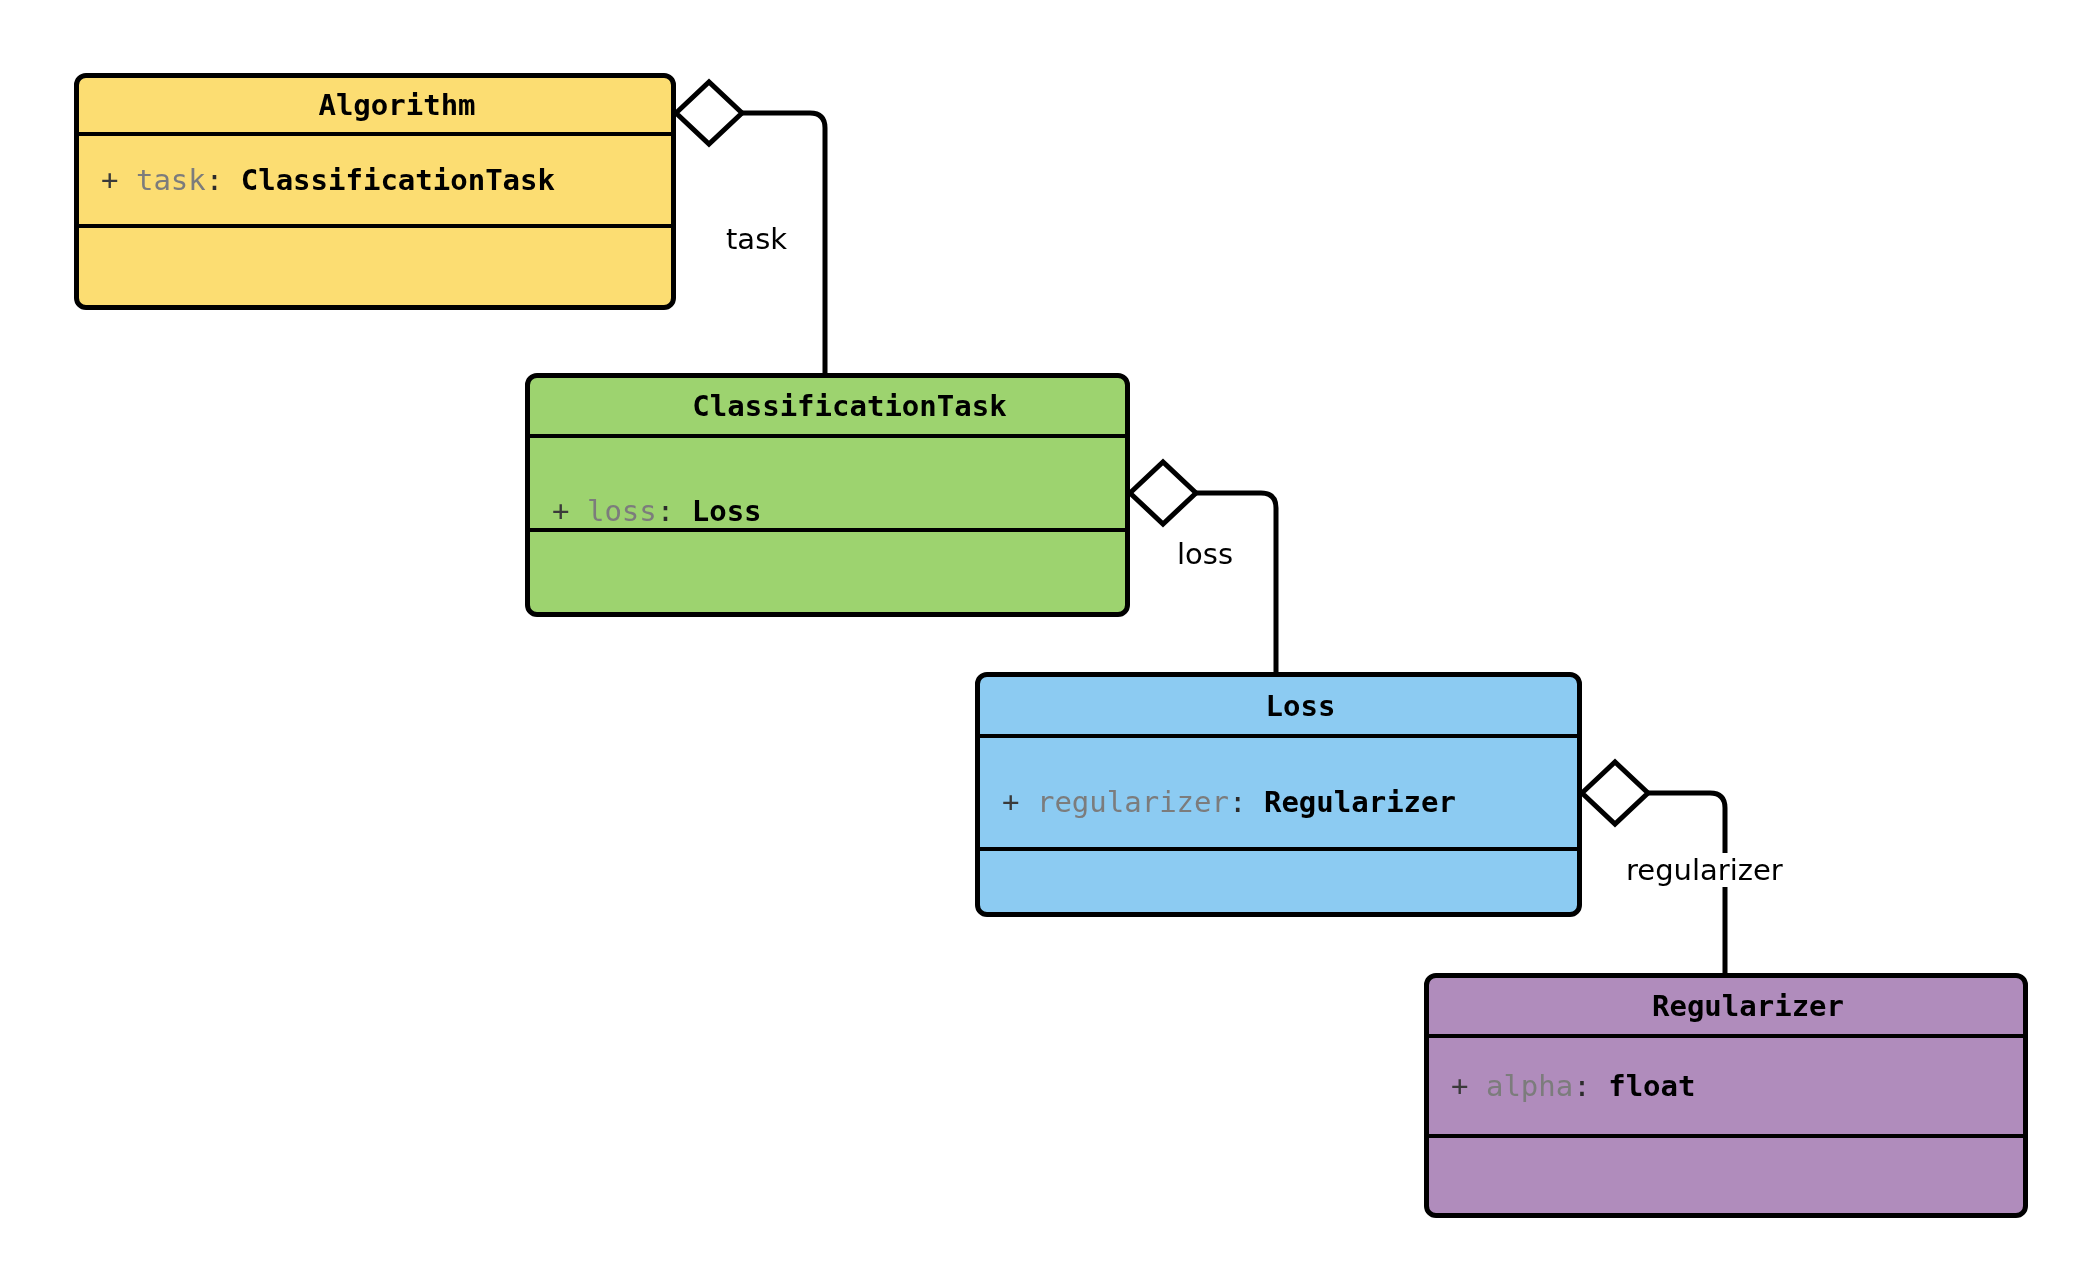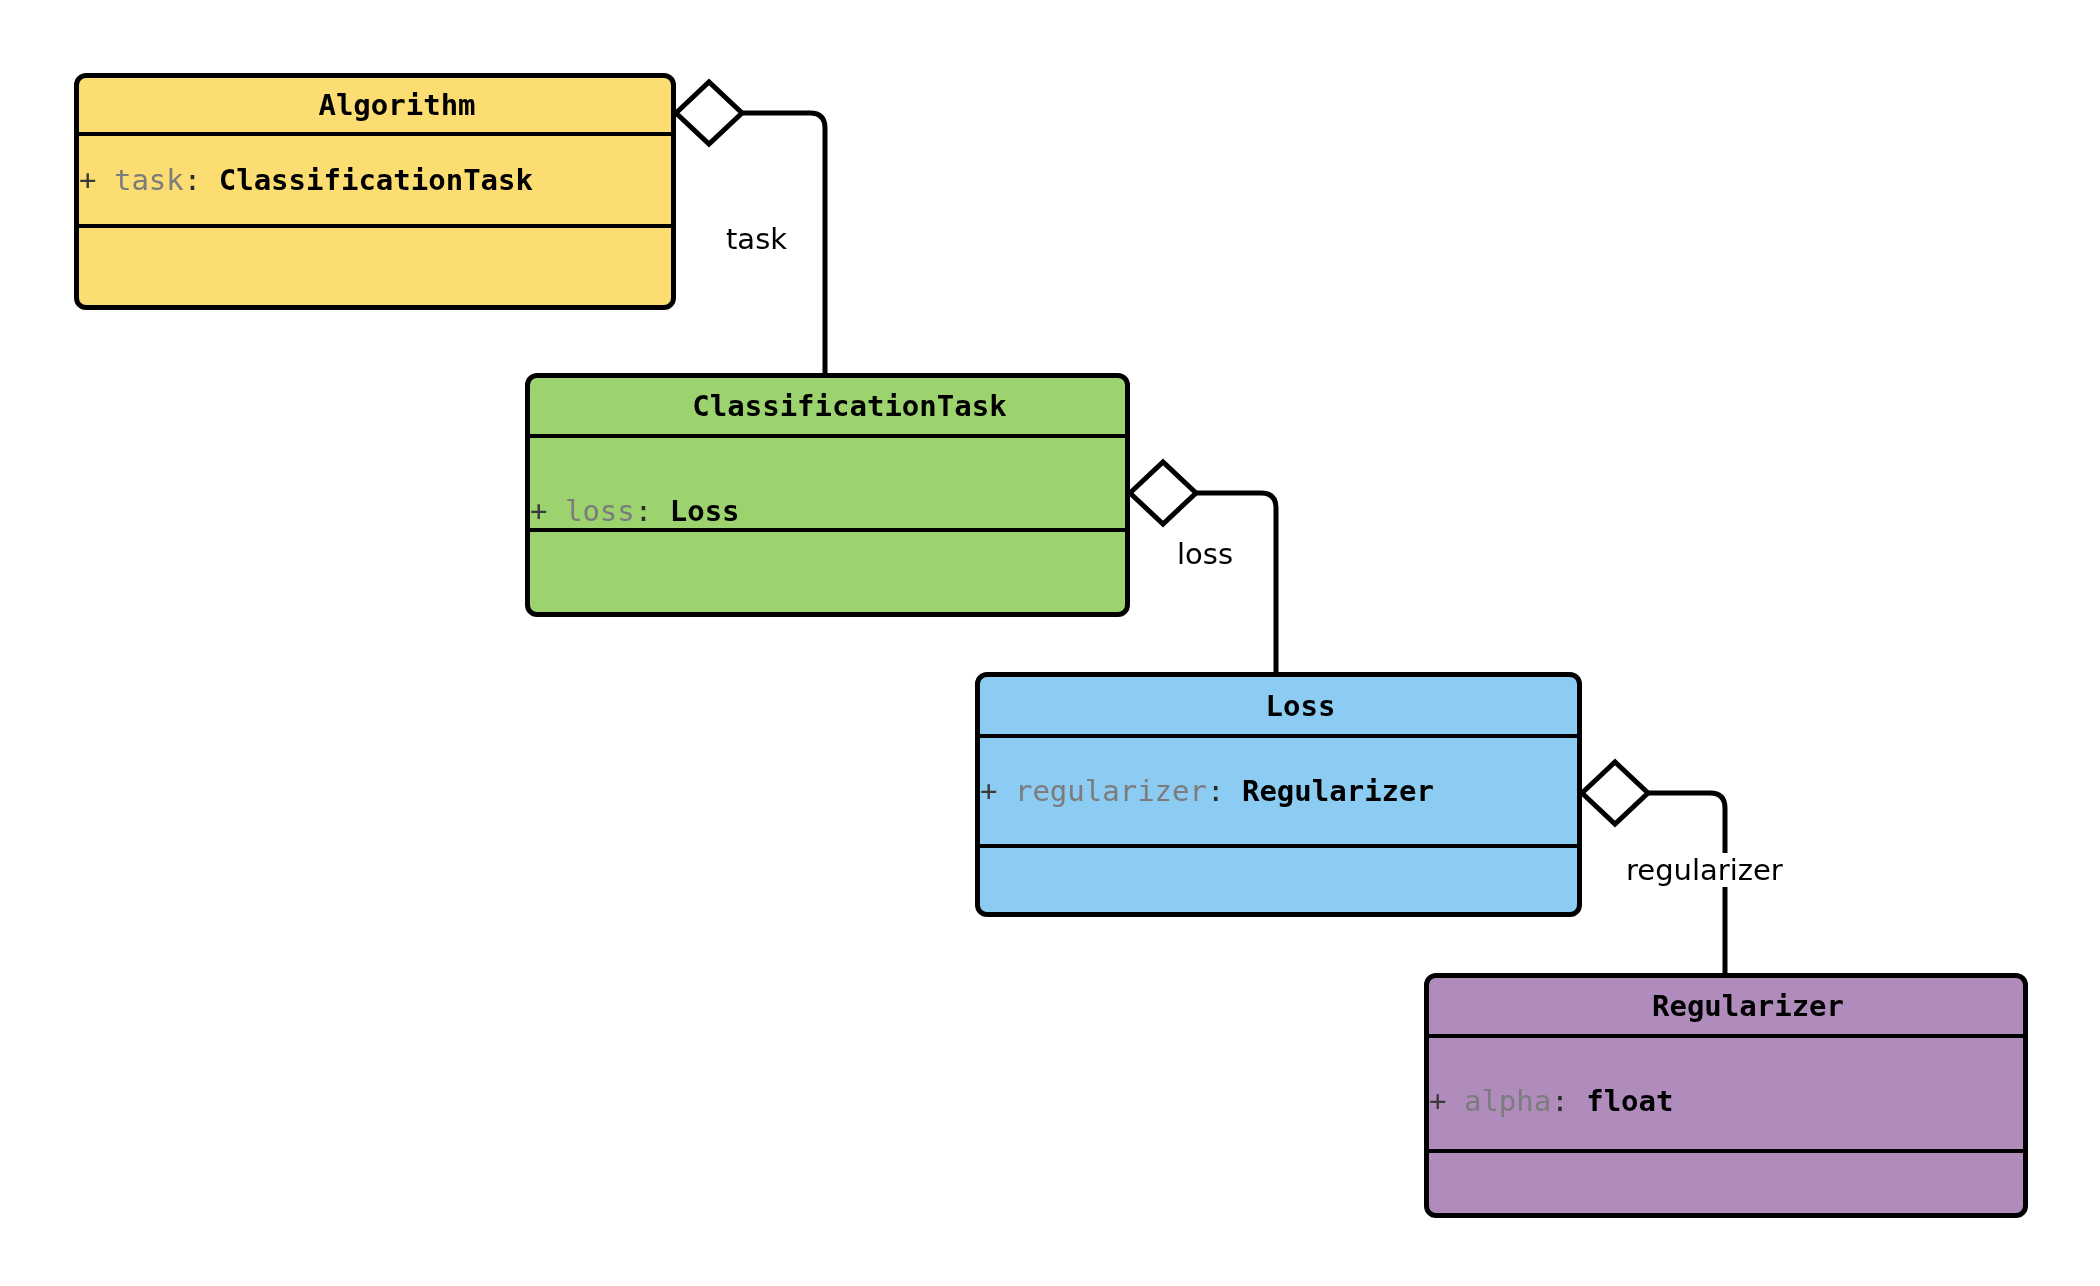--- a/index.html
+++ b/index.html
@@ -37,20 +37,21 @@
     font-size: 29px;
     color: #000000;
     letter-spacing: 0px;
     padding-left: 44px;
   }
   .uml-attrs {
     box-sizing: border-box;
     border-bottom: 4px solid #000000;
     display: flex;
     align-items: center;
+    padding-left: 22px;
     font-family: "DejaVu Sans Mono", monospace;
     font-size: 29px;
   }
   .uml-methods {
     box-sizing: border-box;
     flex: 1 1 auto;
   }
   .attr-vis {
     color: #3a3a3a;
   }
@@ -131,31 +132,31 @@
     <div class="uml-attrs" style="height:94px;align-items:flex-end;">
       <span>
         <span class="attr-vis">+</span><span>&nbsp;</span><span class="attr-name">loss</span><span class="attr-colon">:</span><span>&nbsp;</span><span class="attr-type">Loss</span>
       </span>
     </div>
     <div class="uml-methods"></div>
   </div>
 
   <div class="uml-class" style="left:975px; top:672px; width:607px; height:245px; background:#8CCBF2;">
     <div class="uml-header" style="height:61px;">Loss</div>
-    <div class="uml-attrs" style="height:110px;">
+    <div class="uml-attrs" style="height:94px;margin-top:19px;">
       <span>
         <span class="attr-vis">+</span><span>&nbsp;</span><span class="attr-name">regularizer</span><span class="attr-colon">:</span><span>&nbsp;</span><span class="attr-type">Regularizer</span>
       </span>
     </div>
     <div class="uml-methods"></div>
   </div>
 
   <div class="uml-class" style="left:1424px; top:973px; width:604px; height:245px; background:#B08CBC;">
     <div class="uml-header" style="height:60px;">Regularizer</div>
-    <div class="uml-attrs" style="height:100px;margin-top:15px;">
+    <div class="uml-attrs" style="height:100px;">
       <span>
         <span class="attr-vis">+</span><span>&nbsp;</span><span class="attr-name">alpha</span><span class="attr-colon">:</span><span>&nbsp;</span><span class="attr-type">float</span>
       </span>
     </div>
     <div class="uml-methods"></div>
   </div>
 
 </div>
 
 </body></html>

